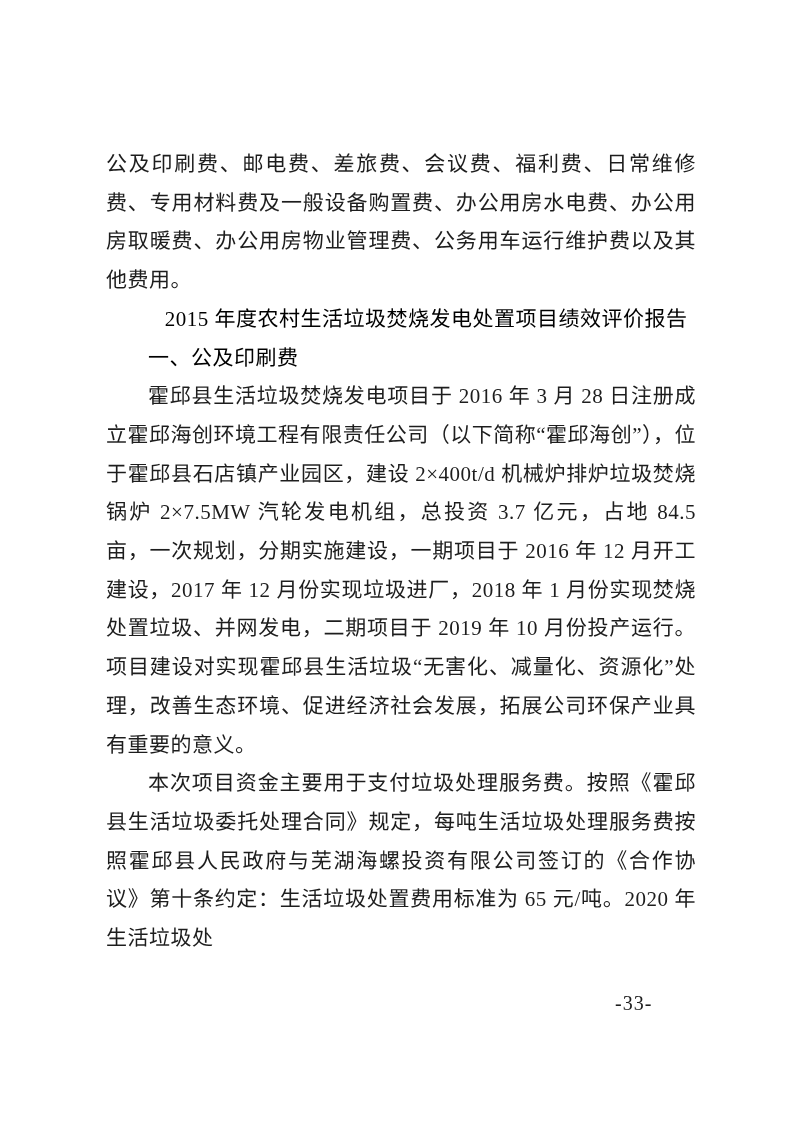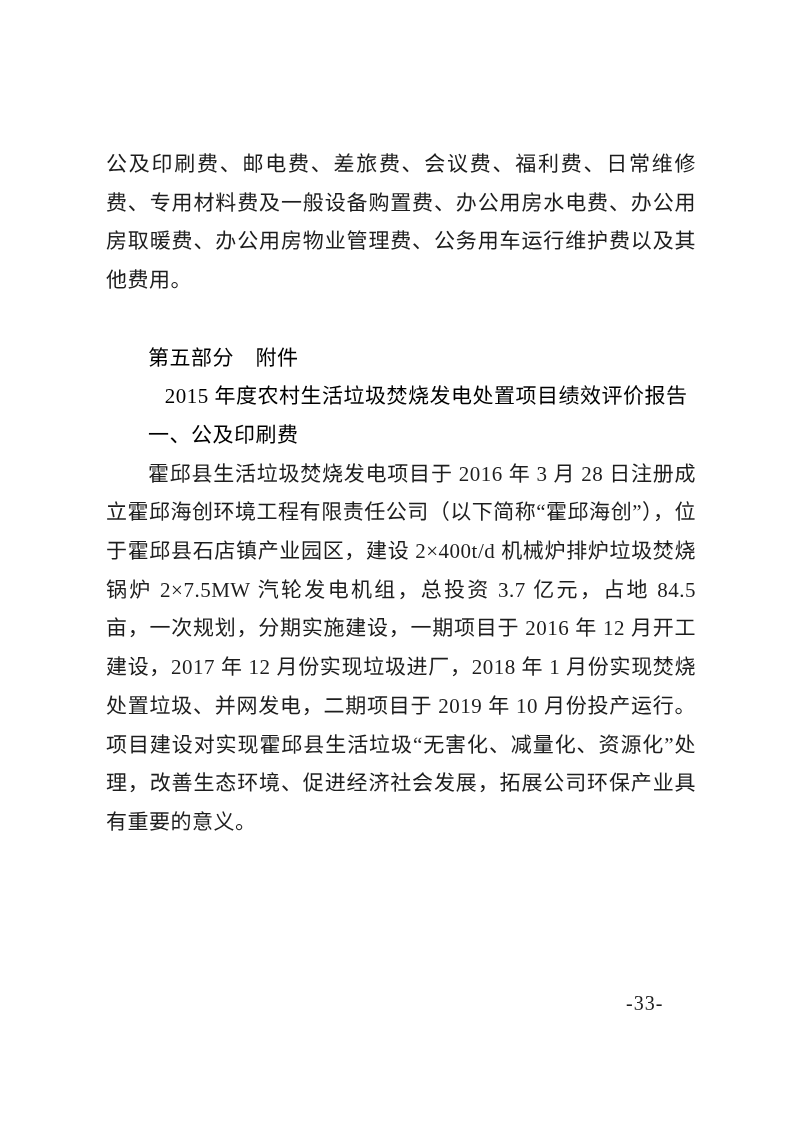--- a/index.html
+++ b/index.html
@@ -58,37 +58,36 @@
     letter-spacing: 0.5px;
   }
   .page-number {
     position: absolute;
     left: 615px;
     top: 992px;
     font-family: "Liberation Serif", "DejaVu Serif", serif;
     font-size: 20px;
     color: #1d1d1d;
     letter-spacing: 1px;
-    margin-left: 11px;
   }
 </style>
 </head>
 <body>
 
 <div class="page">
   <div class="content">
 
     <p class="body-text">公及印刷费、邮电费、差旅费、会议费、福利费、日常维修费、专用材料费及一般设备购置费、办公用房水电费、办公用房取暖费、办公用房物业管理费、公务用车运行维护费以及其他费用。</p>
 
-    <h2 class="heading-sans part-heading">第五部分　附件</h2>
 
     <h1 class="report-title">2015 年度农村生活垃圾焚烧发电处置项目绩效评价报告</h1>
 
     <h2 class="heading-sans indent">一、公及印刷费</h2>
 
 
     <p class="body-text indent">霍邱县生活垃圾焚烧发电项目于 2016 年 3 月 28 日注册成立霍邱海创环境工程有限责任公司（以下简称“霍邱海创”），位于霍邱县石店镇产业园区，建设 2×400t/d 机械炉排炉垃圾焚烧锅炉 2×7.5MW 汽轮发电机组，总投资 3.7 亿元，占地 84.5 亩，一次规划，分期实施建设，一期项目于 2016 年 12 月开工建设，2017 年 12 月份实现垃圾进厂，2018 年 1 月份实现焚烧处置垃圾、并网发电，二期项目于 2019 年 10 月份投产运行。项目建设对实现霍邱县生活垃圾“无害化、减量化、资源化”处理，改善生态环境、促进经济社会发展，拓展公司环保产业具有重要的意义。</p>
 
+    <p class="body-text indent">本次项目资金主要用于支付垃圾处理服务费。按照《霍邱县生活垃圾委托处理合同》规定，每吨生活垃圾处理服务费按照霍邱县人民政府与芜湖海螺投资有限公司签订的《合作协议》第十条约定：生活垃圾处置费用标准为 65 元/吨。2020 年生活垃圾处</p>
 
   </div>
 
   <div class="page-number">-33-</div>
 </div>
 
 </body></html>

